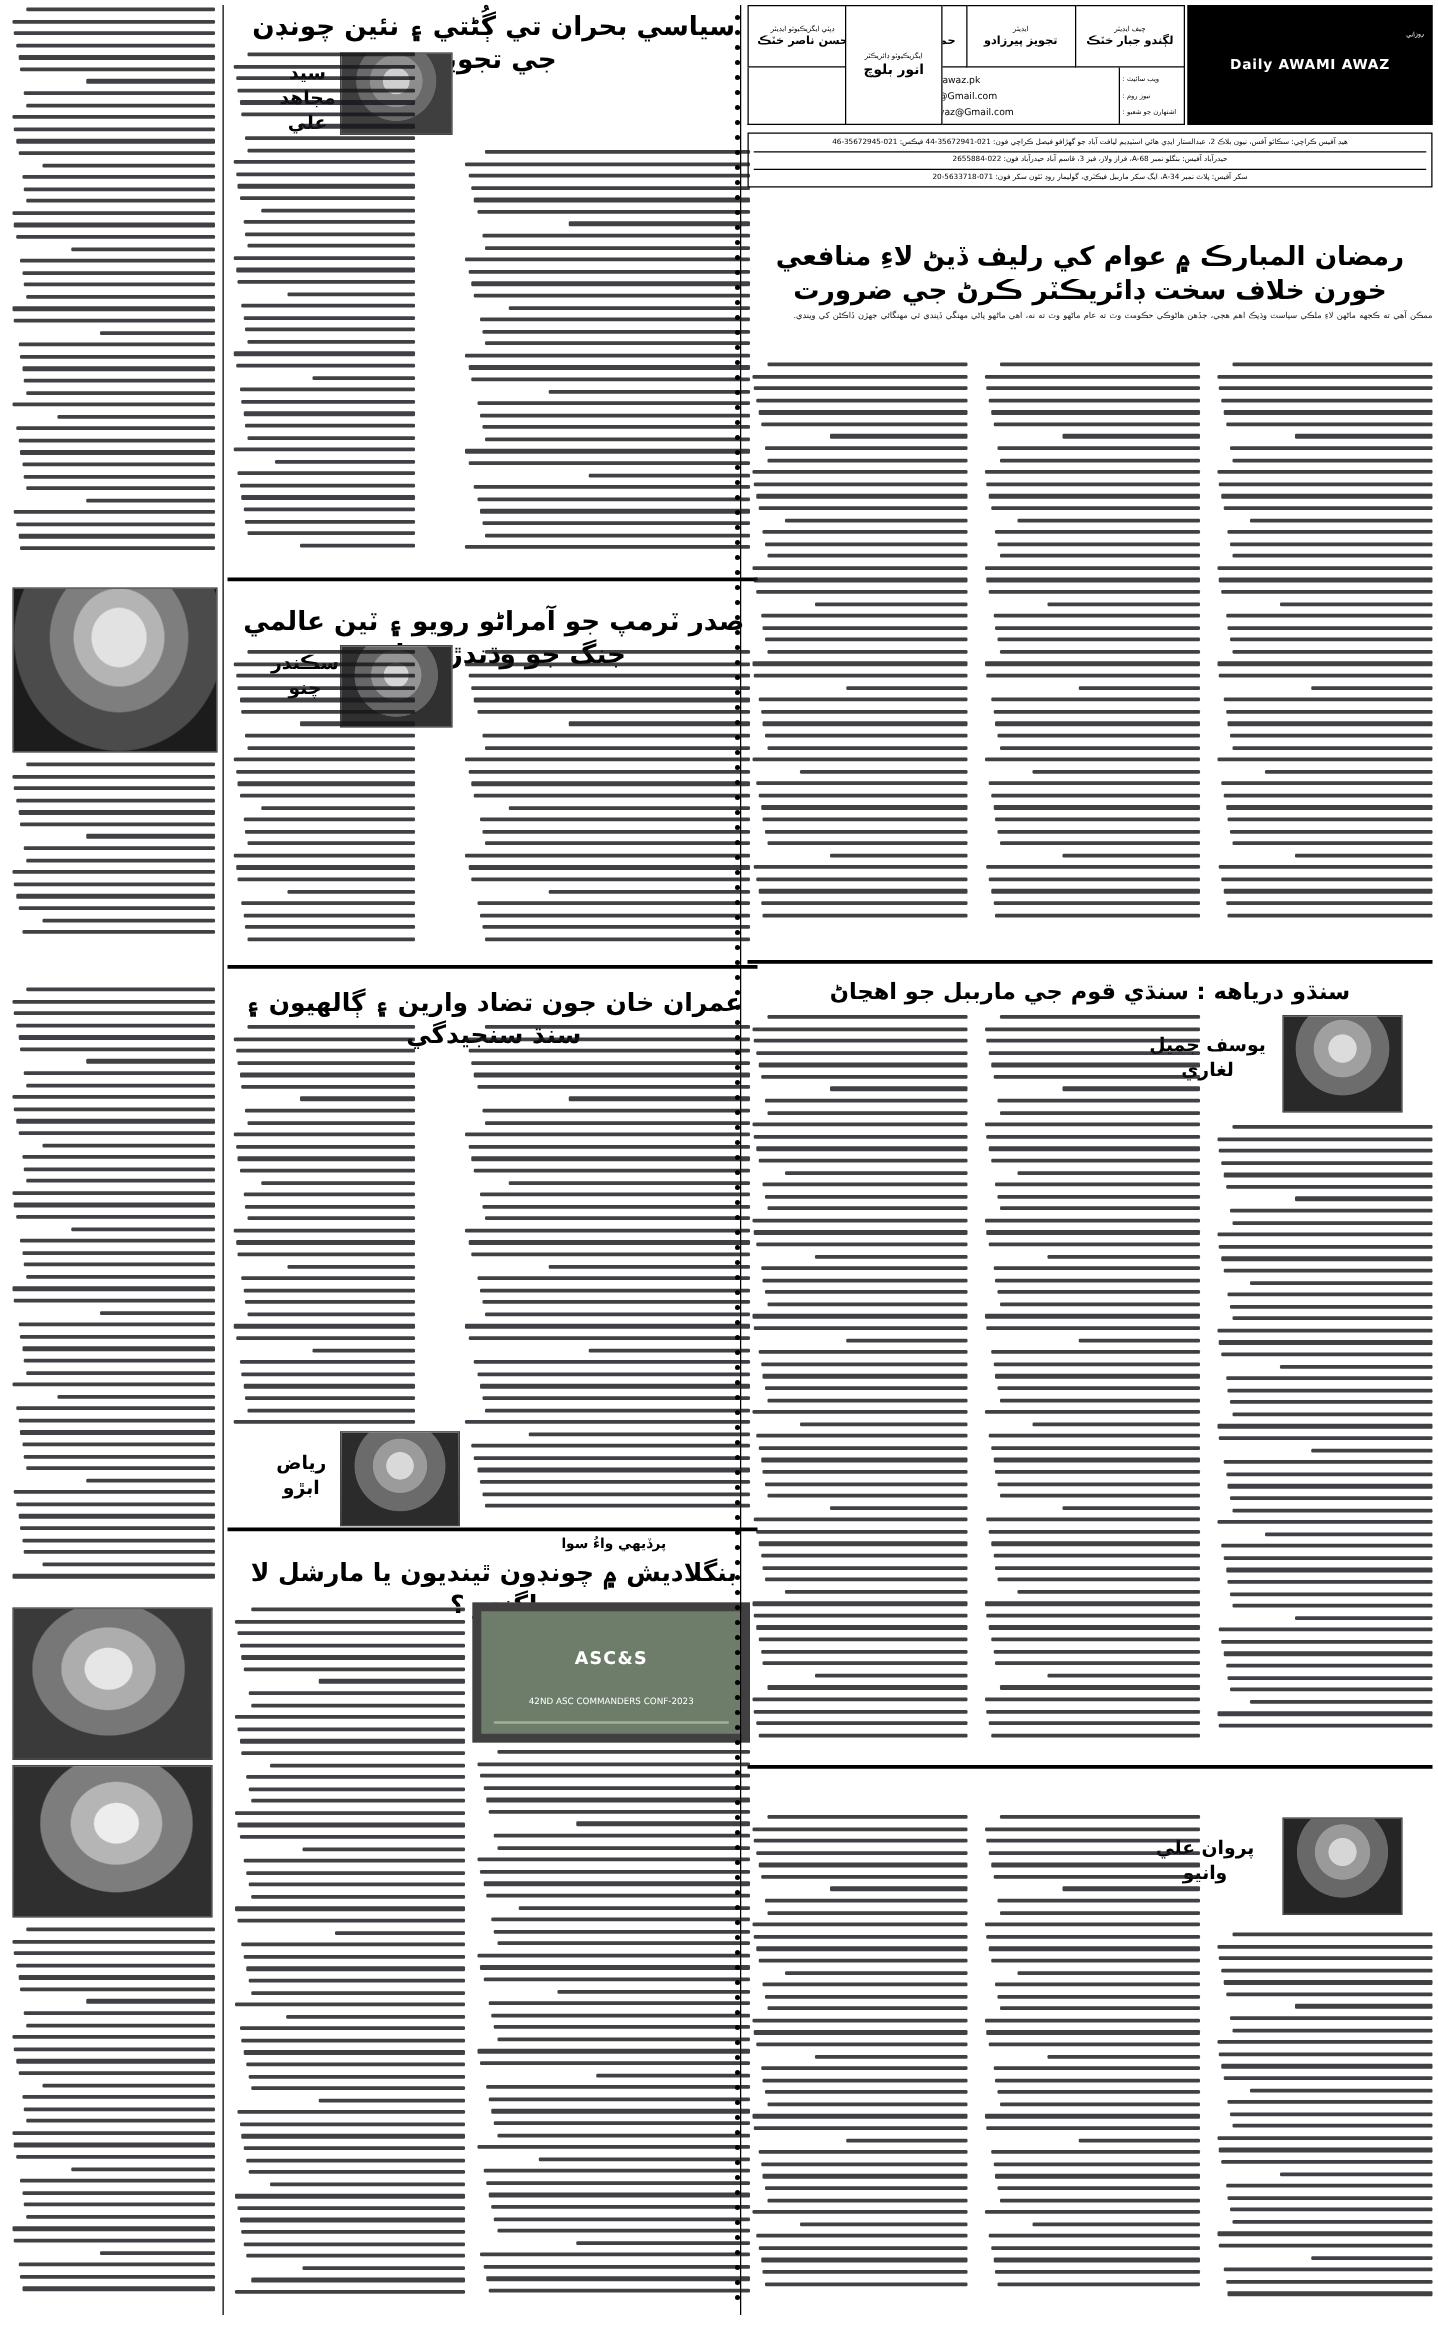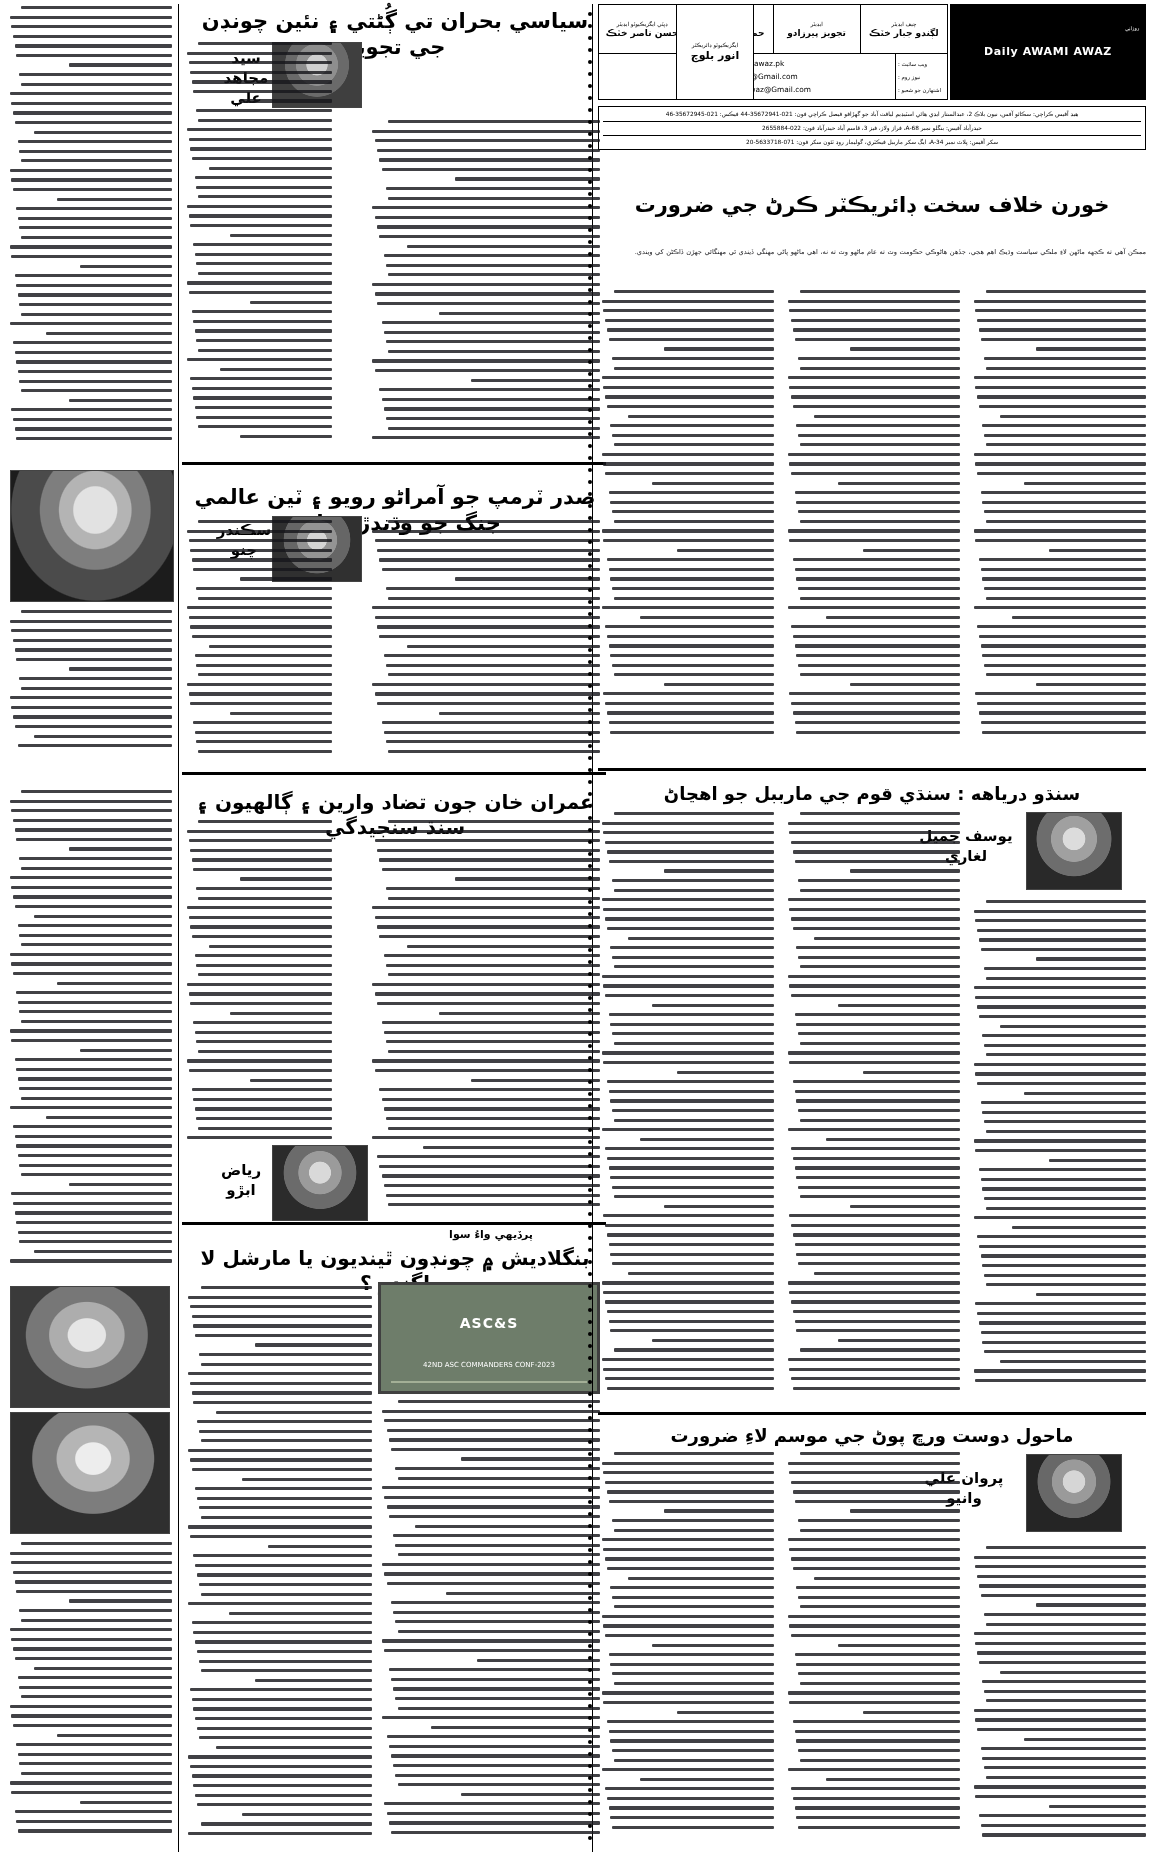--- a/index.html
+++ b/index.html
@@ -81,21 +81,21 @@
   .photo .ph-grad { position:absolute; inset:0; }
 
   .author-box { position:absolute; text-align:center; direction:rtl; }
   .author-box .nm { font-size:15px; font-weight:bold; line-height:20px; }
 
   .sec-hl { position:absolute; direction:rtl; text-align:center; font-weight:bold; }
 
   .bullets { position:absolute; width:4px; }
   .bullets i { display:block; width:4px; height:4px; background:#000; border-radius:50%; margin-bottom:8px; }
 
-  .banner-img { position:absolute; background:#6e7d6a; border:3px solid #404040; overflow:hidden;
+  .banner-img { position:absolute; background:#6e7d6a; border:7px solid #404040; overflow:hidden;
      display:flex; flex-direction:column; align-items:center; justify-content:flex-end; }
   .banner-title { color:#fff; font-size:14px; font-weight:bold; letter-spacing:1px; }
   .banner-sub { color:#fff; font-size:7px; margin-bottom:6px; }
 
   .fake-line { background:currentColor; height:3.2px; border-radius:1px; opacity:.82; margin-bottom:6.4px; }
   .fake-col { color:#17171c; }
 </style>
 </head>
 <body>
 
@@ -147,20 +147,21 @@
   </div>
 
   <div class="addr-band">
     <div class="addr-line">هيڊ آفيس ڪراچي: سڪائو آفس، نيون بلاڪ 2، عبدالستار ايڊي هائي اسٽيڊيم ليافت آباد جو گهڙافو فيصل ڪراچي فون: 021-35672941-44  فيڪس: 021-35672945-46</div>
     <div class="addr-line">حيدرآباد آفيس: بنگلو نمبر 68-A، فراز ولاز، فيز 3، قاسم آباد حيدرآباد فون: 022-2655884</div>
     <div class="addr-line">سکر آفيس: پلاٽ نمبر 34-A، ايگ سکر مارببل فيڪٽري، گوليمار روڊ ٽئون سکر فون: 071-5633718-20</div>
   </div>
 
 
   <div class="lead">
+    <div class="hl l1">رمضان المبارڪ ۾ عوام کي رليف ڏيڻ لاءِ منافعي</div>
     <div class="hl l2">خورن خلاف سخت ڊائريڪٽر ڪرڻ جي ضرورت</div>
   </div>
 
   <div style="position:absolute; left:598px; top:248px; width:548px;" class="body-txt">ممڪن آهي ته ڪجهه ماڻهن لاءِ ملڪي سياست وڌيڪ اهم هجي، جڏهن هاڻوڪي حڪومت وٽ ته عام ماڻهو وٽ ته نه، اهي ماڻهو پاڻي مهنگي ڏيندي ٿي مهنگائي جهڙن ڏاڪڻن کي ويندي.</div>
 
   <div class="sec-hl" style="left:185px; top:8px; width:420px; font-size:21px; line-height:26px;">سياسي بحران تي ڳُڻتي ۽ نئين چونڊن جي تجويز</div>
 
   <div class="photo" style="left:272px; top:42px; width:90px; height:66px;">
     <div class="ph-grad" style="background:
         radial-gradient(circle at 50% 34%, #cfcfcf 0 17%, #8e8e8e 18% 34%, #6a6a6a 35% 52%, #3f3f3f 53% 100%),
@@ -231,21 +232,20 @@
   <div class="photo" style="left:1026px; top:812px; width:96px; height:78px;">
     <div class="ph-grad" style="background:
        radial-gradient(circle at 50% 34%, #dcdcdc 0 16%, #a0a0a0 17% 33%, #6d6d6d 34% 54%, #292929 55% 100%),
        linear-gradient(#e2e2e2,#3a3a3a);"></div>
   </div>
   <div class="author-box" style="left:912px; top:826px; width:108px;">
     <div class="nm">يوسف جميل لغاري</div>
   </div>
 
   <div class="hrule2" style="left:598px; top:1412px; width:548px;"></div>
-  <div class="sec-hl" style="left:598px; top:1424px; width:548px; font-size:18px; line-height:24px;">ماحول دوست ورڇ پوڻ جي موسم لاءِ ضرورت</div>
 
   <div class="photo" style="left:1026px; top:1454px; width:96px; height:78px;">
     <div class="ph-grad" style="background:
        radial-gradient(circle at 50% 35%, #d6d6d6 0 16%, #9a9a9a 17% 32%, #686868 33% 53%, #252525 54% 100%),
        linear-gradient(#dedede,#333);"></div>
   </div>
   <div class="author-box" style="left:908px; top:1468px; width:112px;">
     <div class="nm">پروان علي وانيو</div>
   </div>
 

